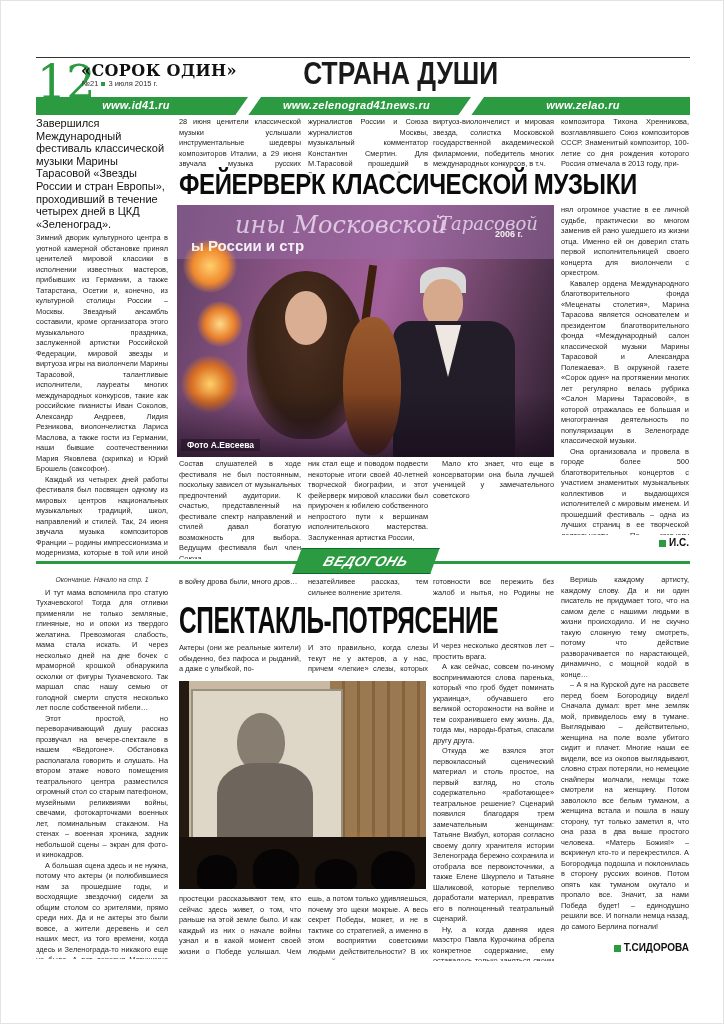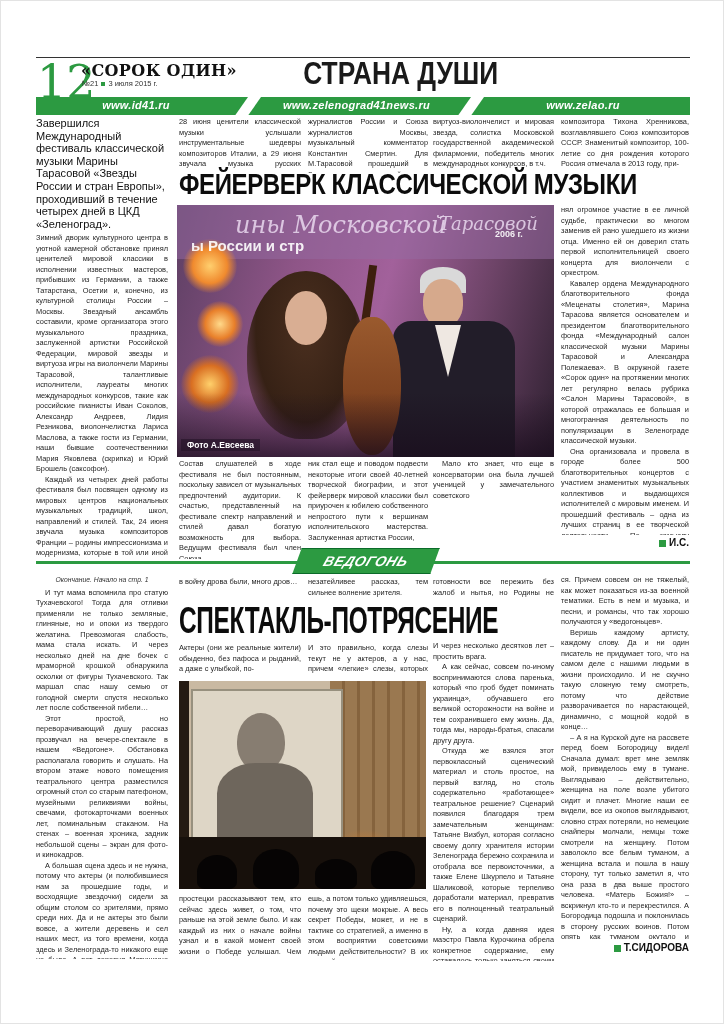--- a/index.html
+++ b/index.html
@@ -207,21 +207,20 @@
   </div>
 
   <div class="col" style="left:432px;top:640px;width:121px;height:320px;">
     <p class="noind">И через несколько десятков лет – простить врага.</p>
     <p>А как сейчас, совсем по-иному воспринимаются слова паренька, который «по гроб будет поминать украинца», обучавшего его великой осторожности на войне и тем сохранившего ему жизнь. Да, тогда мы, народы-братья, спасали другу друга.</p>
     <p>Откуда же взялся этот первоклассный сценический материал и столь простое, на первый взгляд, но столь содержательно «работающее» театральное решение? Сценарий появился благодаря трем замечательным женщинам: Татьяне Визбул, которая согласно своему долгу хранителя истории Зеленограда бережно сохранила и отобрала все первоисточники, а также Елене Шкурпело и Татьяне Шаликовой, которые терпеливо доработали материал, превратив его в полноценный театральный сценарий.</p>
     <p>Ну, а когда давняя идея маэстро Павла Курочкина обрела конкретное содержание, ему оставалось только заняться своим самым любимым делом из всего многообразия забот худрука – постановкой спектакля, который, нет сомнений, удал-</p>
   </div>
 
   <div class="col" style="left:560px;top:574px;width:128px;height:364px;">
-    <p class="noind">ся. Причем совсем он не тяжелый, как может показаться из-за военной тематики. Есть в нем и музыка, и песни, и романсы, что так хорошо получаются у «ведогоньцев».</p>
     <p>Веришь каждому артисту, каждому слову. Да и ни один писатель не придумает того, что на самом деле с нашими людьми в жизни происходило. И не скучно такую сложную тему смотреть, потому что действие разворачивается по нарастающей, динамично, с мощной кодой в конце…</p>
     <p>– А я на Курской дуге на рассвете перед боем Богородицу видел! Сначала думал: врет мне земляк мой, привиделось ему в тумане. Выглядываю – действительно, женщина на поле возле убитого сидит и плачет. Многие наши ее видели, все из окопов выглядывают, словно страх потеряли, но немецкие снайперы молчали, немцы тоже смотрели на женщину. Потом заволокло все белым туманом, а женщина встала и пошла в нашу сторону, тут только заметил я, что она раза в два выше простого человека. «Матерь Божия!» – вскрикнул кто-то и перекрестился. А Богородица подошла и поклонилась в сторону русских воинов. Потом опять как туманом окутало и пропало все. Значит, за нами Победа будет! – единодушно решили все. И погнали немца назад, до самого Берлина погнали!</p>
   </div>
   <div class="byline" style="left:560px;top:941px;width:128px;">
     <span class="bsq"></span><span>Т.СИДОРОВА</span>
   </div>
 
 </div>
 
 </body></html>

